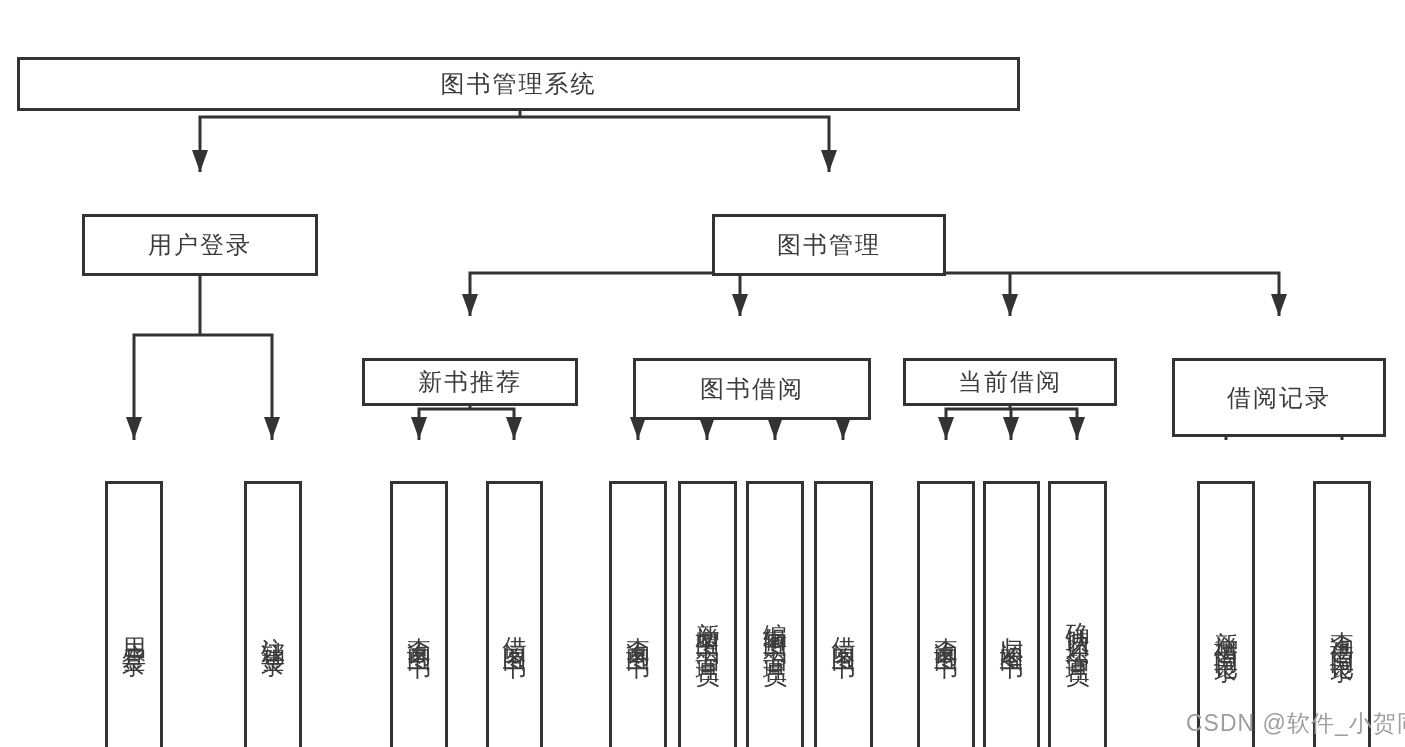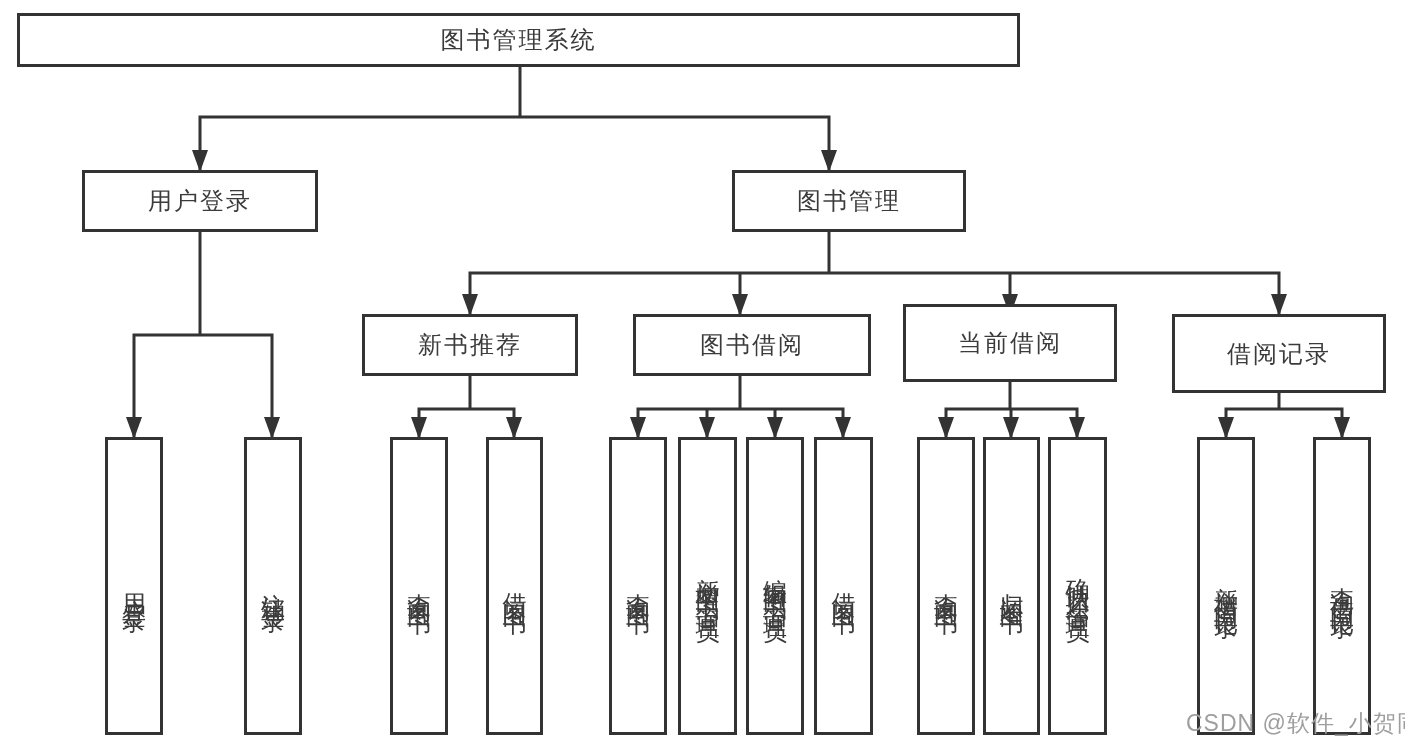--- a/index.html
+++ b/index.html
@@ -13,20 +13,21 @@
   .wires{position:absolute;left:0;top:0;z-index:0;}
   .node{
     position:absolute;
     box-sizing:border-box;
     background:#ffffff;
     border:3px solid #333333;
     display:flex;align-items:center;justify-content:center;
     color:#3b3b3b;
     font-size:24px;
     z-index:1;
+    margin-top:44px;
   }
   .node.h span{letter-spacing:2px;white-space:nowrap;}
   .node.v span{
     writing-mode:vertical-rl;
     text-orientation:mixed;
     letter-spacing:6px;
     line-height:1;
     white-space:nowrap;
   }
   .watermark{
@@ -97,31 +98,31 @@
     </g>
   </svg>
 
   <div class="node h" style="left:17px;top:13px;width:1003px;height:54px">
     <span>图书管理系统</span>
   </div>
 
   <div class="node h" style="left:82px;top:170px;width:236px;height:62px">
     <span>用户登录</span>
   </div>
-  <div class="node h" style="left:732px;top:170px;width:234px;height:62px">
+  <div class="node h" style="left:712px;top:170px;width:234px;height:62px">
     <span>图书管理</span>
   </div>
 
-  <div class="node h" style="left:362px;top:314px;width:216px;height:62px">
+  <div class="node h" style="left:362px;top:314px;width:216px;height:48px">
     <span>新书推荐</span>
   </div>
   <div class="node h" style="left:633px;top:314px;width:238px;height:62px">
     <span>图书借阅</span>
   </div>
-  <div class="node h" style="left:903px;top:304px;width:214px;height:78px">
+  <div class="node h" style="left:903px;top:314px;width:214px;height:48px">
     <span>当前借阅</span>
   </div>
   <div class="node h" style="left:1172px;top:314px;width:214px;height:79px">
     <span>借阅记录</span>
   </div>
 
   <div class="node v" style="left:105px;top:437px;width:58px;height:298px">
     <span>用户登录</span>
   </div>
   <div class="node v" style="left:244px;top:437px;width:58px;height:298px">

